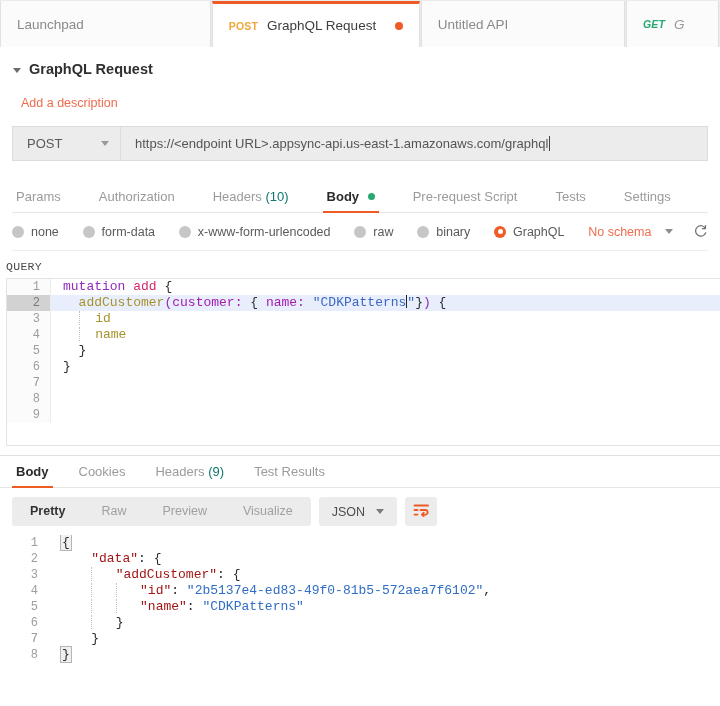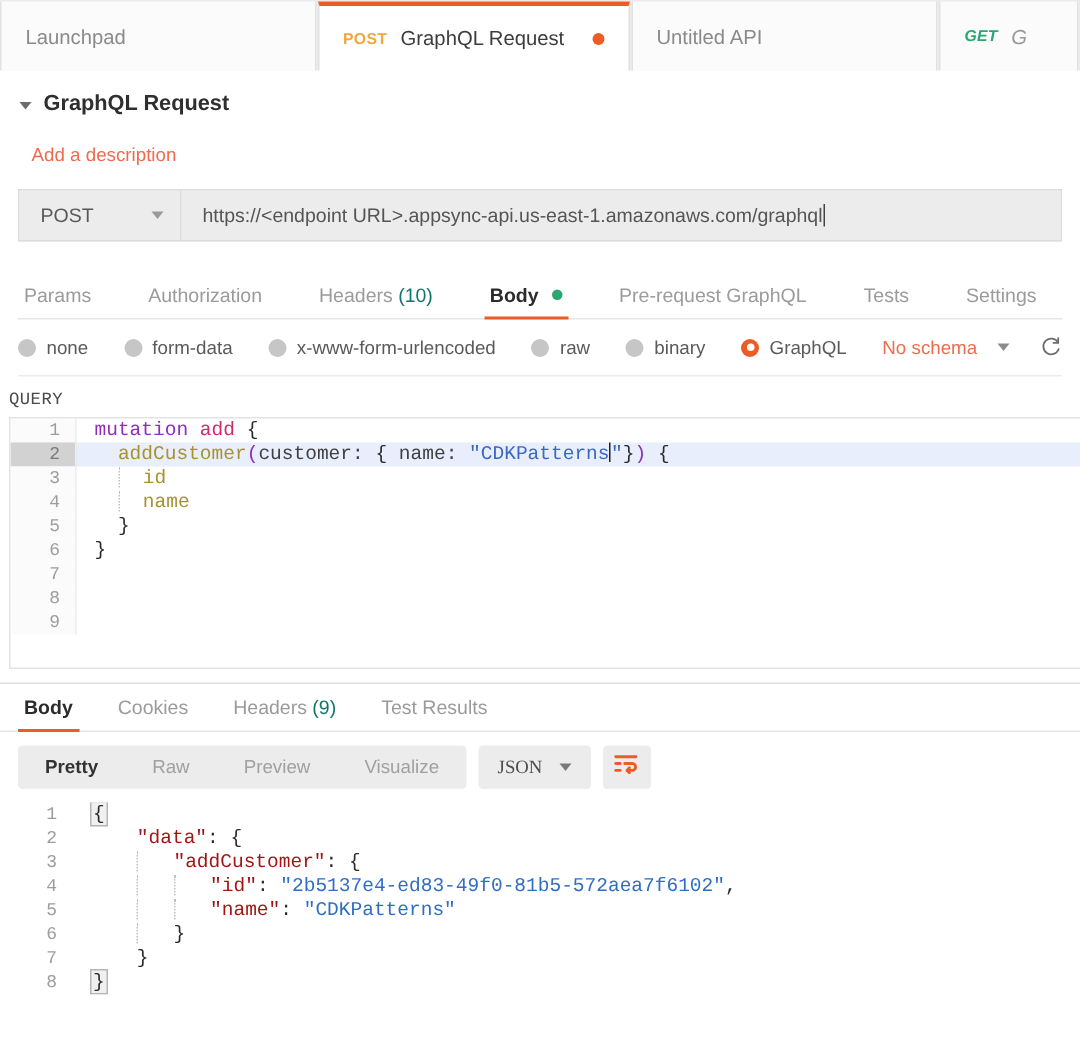--- a/index.html
+++ b/index.html
@@ -259,21 +259,21 @@
   .code-txt {
     padding-left: 12px;
     white-space: pre;
     color: #333;
   }
   
   .gq-kw    { color: #8f2bbd; }
   .gq-name  { color: #d4276e; }
   .gq-field { color: #a6932d; }
   .gq-punc  { color: #8f2bbd; }
-  .gq-arg   { color: #404040; }
+  .gq-arg   { color: #a21caf; }
   .gq-str   { color: #3b67c4; }
   .gq-brace { color: #2b2b2b; }
   .q-caret {
     display: inline-block;
     width: 1px; height: 13px;
     background: #222;
     vertical-align: -2px;
   }
   .indent-guide {
     display: inline-block;
@@ -334,21 +334,20 @@
     display: flex;
     align-items: center;
     gap: 11px;
     background: #ececec;
     border-radius: 3px;
     height: 29px;
     padding: 0 13px;
     font-size: 12.5px;
     color: #4e4e4e;
     cursor: pointer;
-    font-family: Liberation Serif, serif;
   }
   .json-select .tri {
     width: 0; height: 0;
     border-left: 4.5px solid transparent;
     border-right: 4.5px solid transparent;
     border-top: 5.5px solid #7a7a7a;
   }
   .wrap-btn {
     width: 32px; height: 29px;
     background: #ececec;
@@ -440,21 +439,21 @@
   </div>
   <div class="subtab">
     <span>Headers</span>
     <span class="count">(10)</span>
   </div>
   <div class="subtab active">
     <span>Body</span>
     <span class="green-dot"></span>
   </div>
   <div class="subtab">
-    <span>Pre-request GraphQL</span>
+    <span>Pre-request Script</span>
   </div>
   <div class="subtab">
     <span>Tests</span>
   </div>
   <div class="subtab">
     <span>Settings</span>
   </div>
 </div>
 
 <div class="radio-row">

